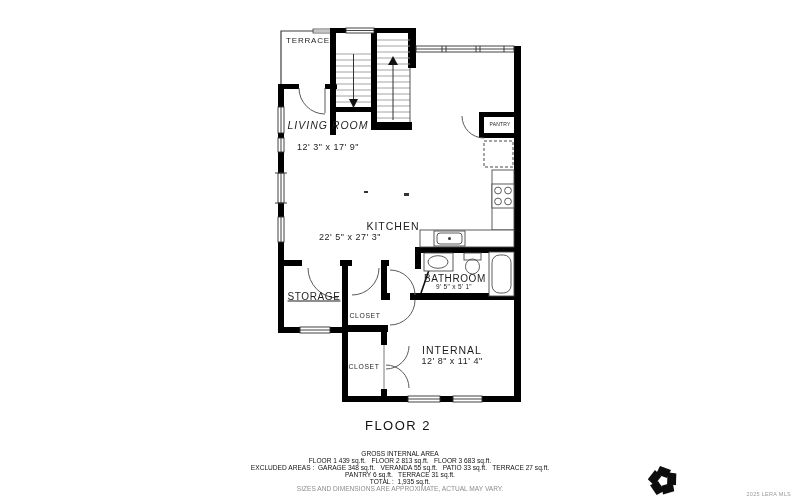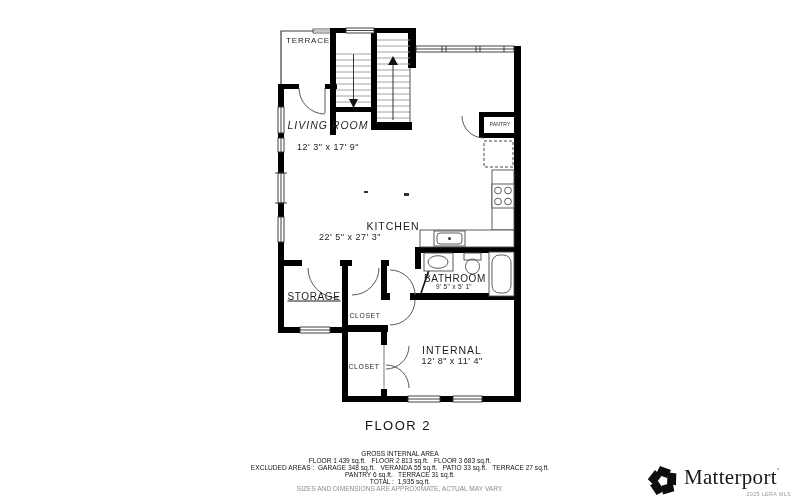--- a/index.html
+++ b/index.html
@@ -278,17 +278,16 @@
             <path d="M -3,-15 L 8,-11 L 4,-3 L -7,-7 Z"></path>
           </g>
         <g transform="rotate(216)">
             <path d="M -3,-15 L 8,-11 L 4,-3 L -7,-7 Z"></path>
           </g>
         <g transform="rotate(288)">
             <path d="M -3,-15 L 8,-11 L 4,-3 L -7,-7 Z"></path>
           </g>
       </g>
     </svg>
-    <div id="brand-word"><span>Matterport</span><span id="brand-tm">’</span></div>
     <div id="brand-attrib">2025 LERA MLS</div>
   </div>
 
 </div>
 
 </body></html>

